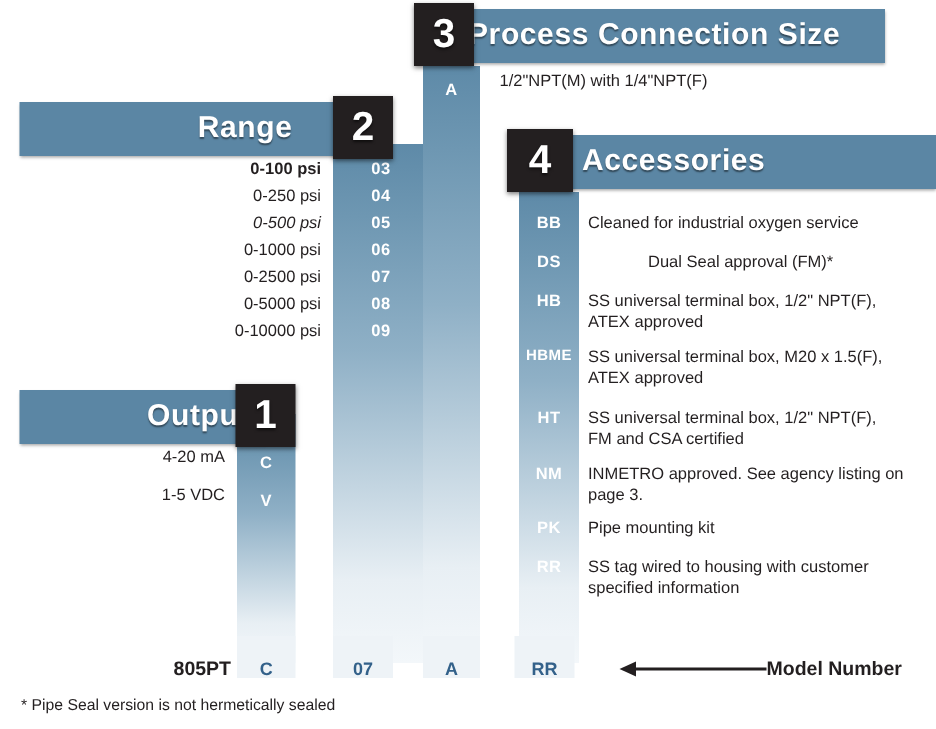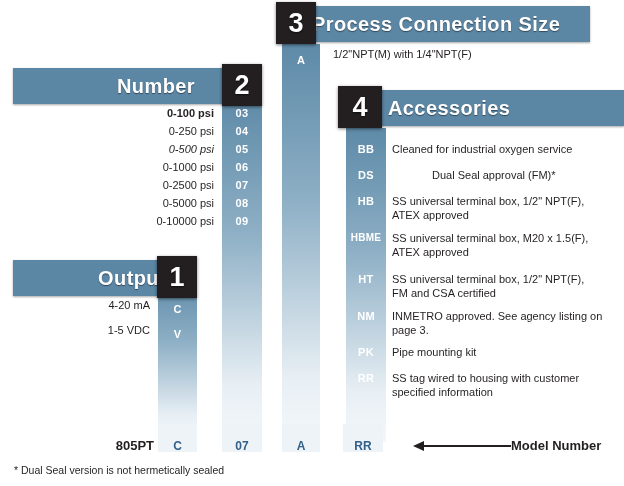--- a/index.html
+++ b/index.html
@@ -77,21 +77,21 @@
 <body>
 
 <div class="stage">
 
   <div class="col" style="left:158px;top:276px;width:39px;height:166px;">
     <div class="code" style="top:27px;">C</div>
     <div class="code" style="top:52px;">V</div>
   </div>
   <div class="col-bottom" style="left:158px;top:424px;width:39px;height:28px;"></div>
 
-  <div class="col" style="left:222px;top:96px;width:40px;height:346px;">
+  <div class="col" style="left:222px;top:96px;width:40px;height:346px;padding-left:24px;">
     <div class="code" style="top:11px;">03</div>
     <div class="code" style="top:29px;">04</div>
     <div class="code" style="top:47px;">05</div>
     <div class="code" style="top:65px;">06</div>
     <div class="code" style="top:83px;">07</div>
     <div class="code" style="top:101px;">08</div>
     <div class="code" style="top:119px;">09</div>
   </div>
   <div class="col-bottom" style="left:222px;top:424px;width:40px;height:28px;"></div>
 
@@ -114,21 +114,21 @@
 
   <div class="bar" style="left:300px;top:6px;width:290px;height:36px;">
     <div class="bartext left">Process Connection Size</div>
   </div>
   <div class="numbox" style="left:276px;top:2px;width:40px;height:42px;">
     <span>3</span>
   </div>
   <div class="desc" style="left:333px;top:48px;width:260px;">1/2"NPT(M) with 1/4"NPT(F)</div>
 
   <div class="bar" style="left:13px;top:68px;width:230px;height:36px;">
-    <div class="bartext" style="right:48px;">Number</div>
+    <div class="bartext" style="right:48px;">Range</div>
   </div>
   <div class="numbox" style="left:222px;top:64px;width:40px;height:42px;">
     <span>2</span>
   </div>
 
   <div class="optlabel r" style="left:90px;top:107px;width:124px;font-weight:bold;">0-100 psi</div>
   <div class="optlabel r" style="left:90px;top:125px;width:124px;">0-250 psi</div>
   <div class="optlabel r" style="left:90px;top:143px;width:124px;font-style:italic;">0-500 psi</div>
   <div class="optlabel r" style="left:90px;top:161px;width:124px;">0-1000 psi</div>
   <div class="optlabel r" style="left:90px;top:179px;width:124px;">0-2500 psi</div>
@@ -167,15 +167,15 @@
   <div class="code dark" style="position:absolute;left:222px;top:439px;width:40px;text-align:center;color:#33618a;font-weight:bold;font-size:12px;">07</div>
   <div class="code dark" style="position:absolute;left:282px;top:439px;width:38px;text-align:center;color:#33618a;font-weight:bold;font-size:12px;">A</div>
   <div class="code dark" style="position:absolute;left:343px;top:439px;width:40px;text-align:center;color:#33618a;font-weight:bold;font-size:12px;">RR</div>
 
   <div class="arrowwrap" style="left:413px;top:440px;width:98px;height:12px;">
     <div class="arrowhead" style="left:0;top:1px;"></div>
     <div class="arrowline" style="left:10px;top:5px;width:88px;"></div>
   </div>
   <div class="modelname" style="left:511px;top:438px;">Model Number</div>
 
-  <div class="footnote" style="left:14px;top:464px;">* Dual Seal version is not hermetically sealed</div>
+  <div class="footnote" style="left:14px;top:464px;">* Pipe Seal version is not hermetically sealed</div>
 
 </div>
 
 </body></html>

